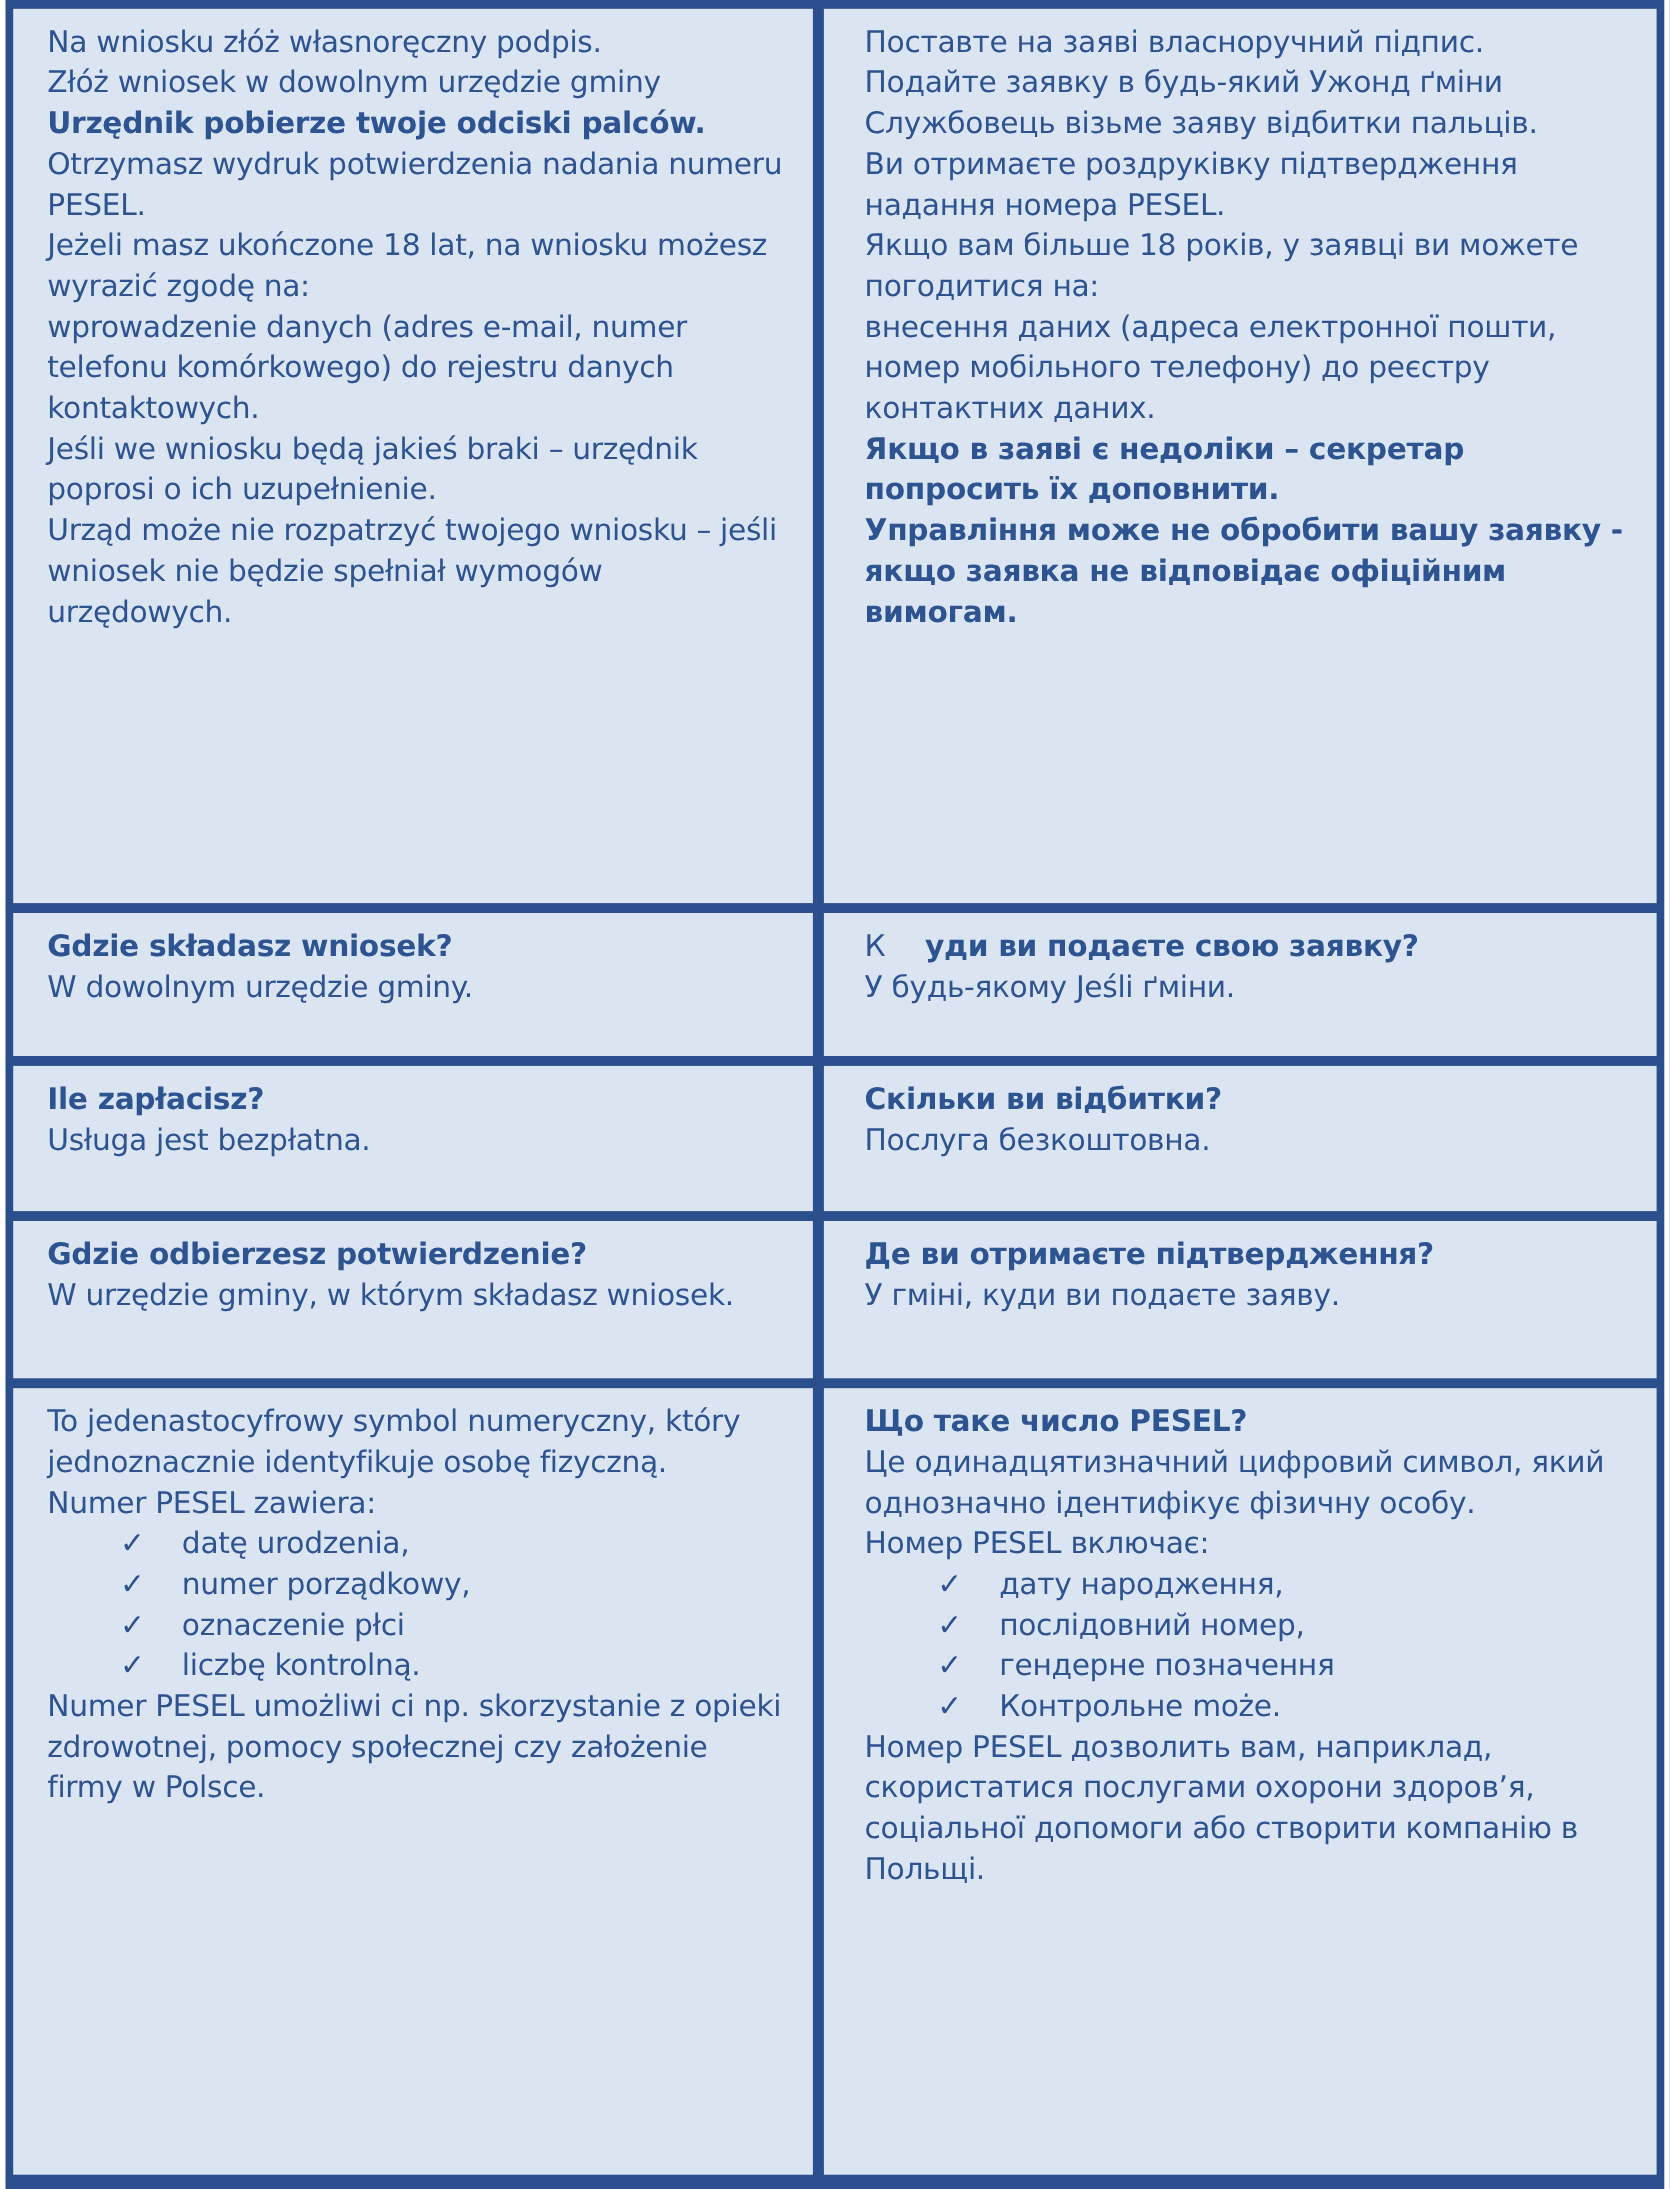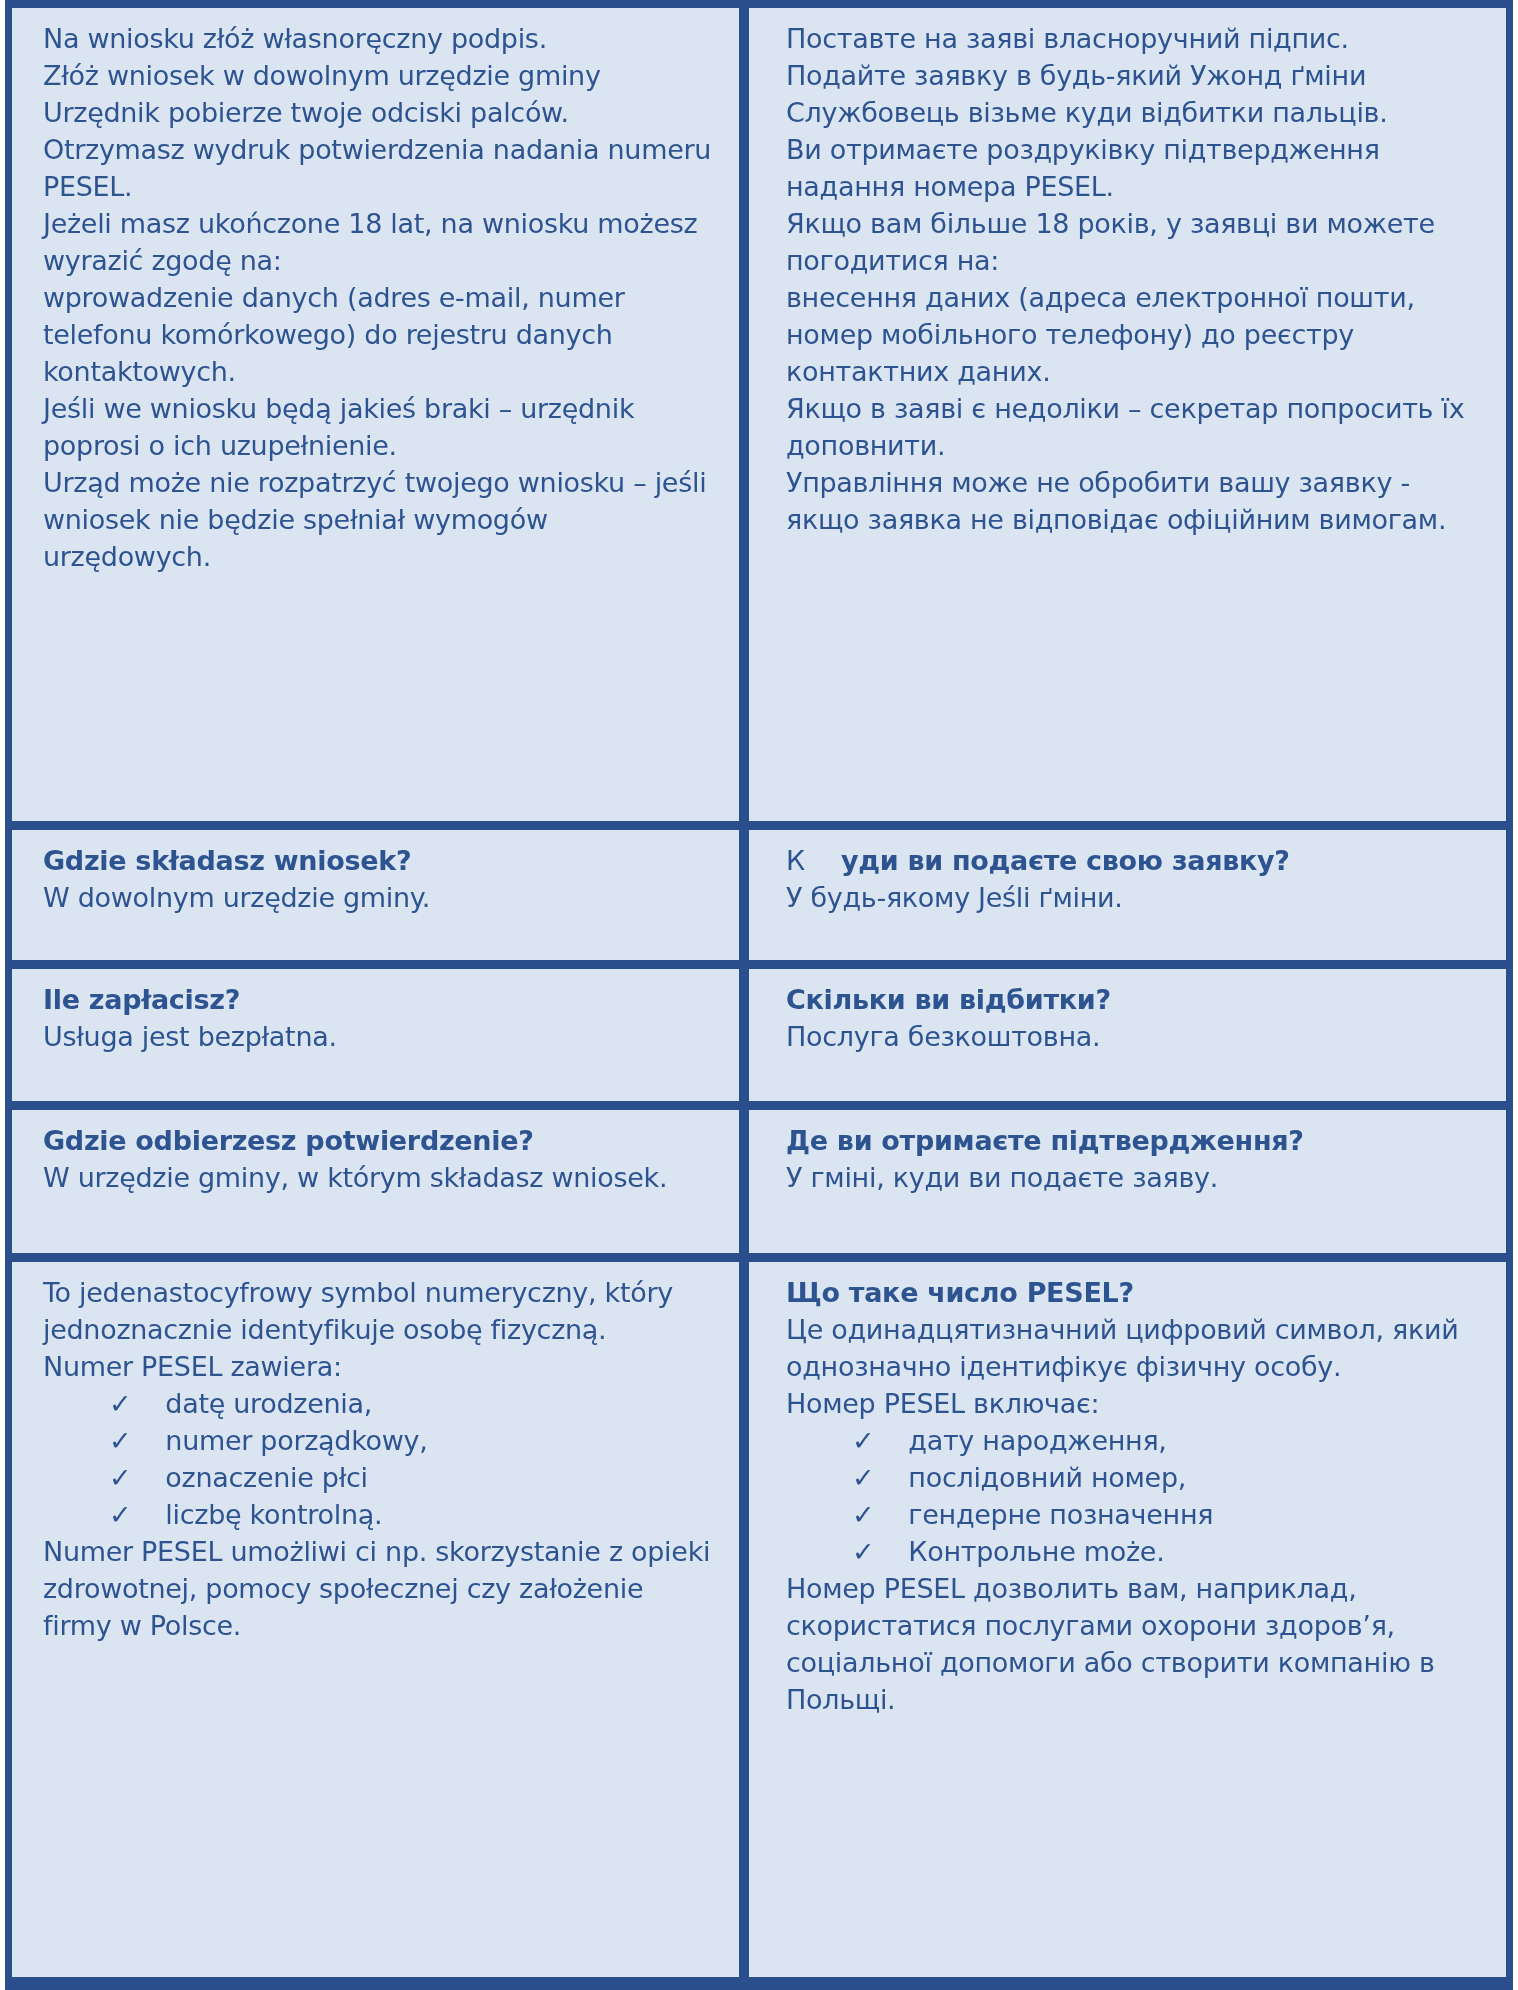--- a/index.html
+++ b/index.html
@@ -30,21 +30,21 @@
     box-sizing:border-box;
     padding:12px 26px 4px 31px;
     overflow:hidden;
   }
   .cell.right-col { padding-left:37px; }
   p.t { margin:0; }
   .h { font-weight:bold;margin-left:36px; }
   .mt-05 { margin-top:20px; }
   .mt-1  { margin-top:37px; }
   .mt-15 { margin-top:56px; }
-  .mt-2  { margin-top:74px; }
+  .mt-2  { margin-top:74px;font-weight:bold; }
   .bullet { display:flex; margin-left:66px; }
   .bullet .check { flex:0 0 auto; margin-right:34px; }
 </style>
 </head>
 <body>
 
 <div class="sheet">
   <div class="grid">
 
     <div class="cell">
@@ -53,21 +53,21 @@
       <p class="t mt-2">Urzędnik pobierze twoje odciski palców.</p>
       <p class="t mt-1">Otrzymasz wydruk potwierdzenia nadania numeru PESEL.</p>
       <p class="t">Jeżeli masz ukończone 18 lat, na wniosku możesz wyrazić zgodę na:</p>
       <p class="t">wprowadzenie danych (adres e-mail, numer telefonu komórkowego) do rejestru danych kontaktowych.</p>
       <p class="t mt-1">Jeśli we wniosku będą jakieś braki – urzędnik poprosi o ich uzupełnienie.</p>
       <p class="t mt-1">Urząd może nie rozpatrzyć twojego wniosku – jeśli wniosek nie będzie spełniał wymogów urzędowych.</p>
     </div>
     <div class="cell right-col">
       <p class="t">Поставте на заяві власноручний підпис.</p>
       <p class="t mt-1">Подайте заявку в будь-який Ужонд ґміни</p>
-      <p class="t mt-1">Службовець візьме куди відбитки пальців.</p>
+      <p class="t mt-1">Службовець візьме заяву відбитки пальців.</p>
       <p class="t mt-1">Ви отримаєте роздруківку підтвердження надання номера PESEL.</p>
       <p class="t">Якщо вам більше 18 років, у заявці ви можете погодитися на:</p>
       <p class="t">внесення даних (адреса електронної пошти, номер мобільного телефону) до реєстру контактних даних.</p>
       <p class="t mt-2">Якщо в заяві є недоліки – секретар попросить їх доповнити.</p>
       <p class="t mt-2">Управління може не обробити вашу заявку - якщо заявка не відповідає офіційним вимогам.</p>
     </div>
 
     <div class="cell">
       <p class="t h">Gdzie składasz wniosek?</p>
       <p class="t mt-15">W dowolnym urzędzie gminy.</p>

